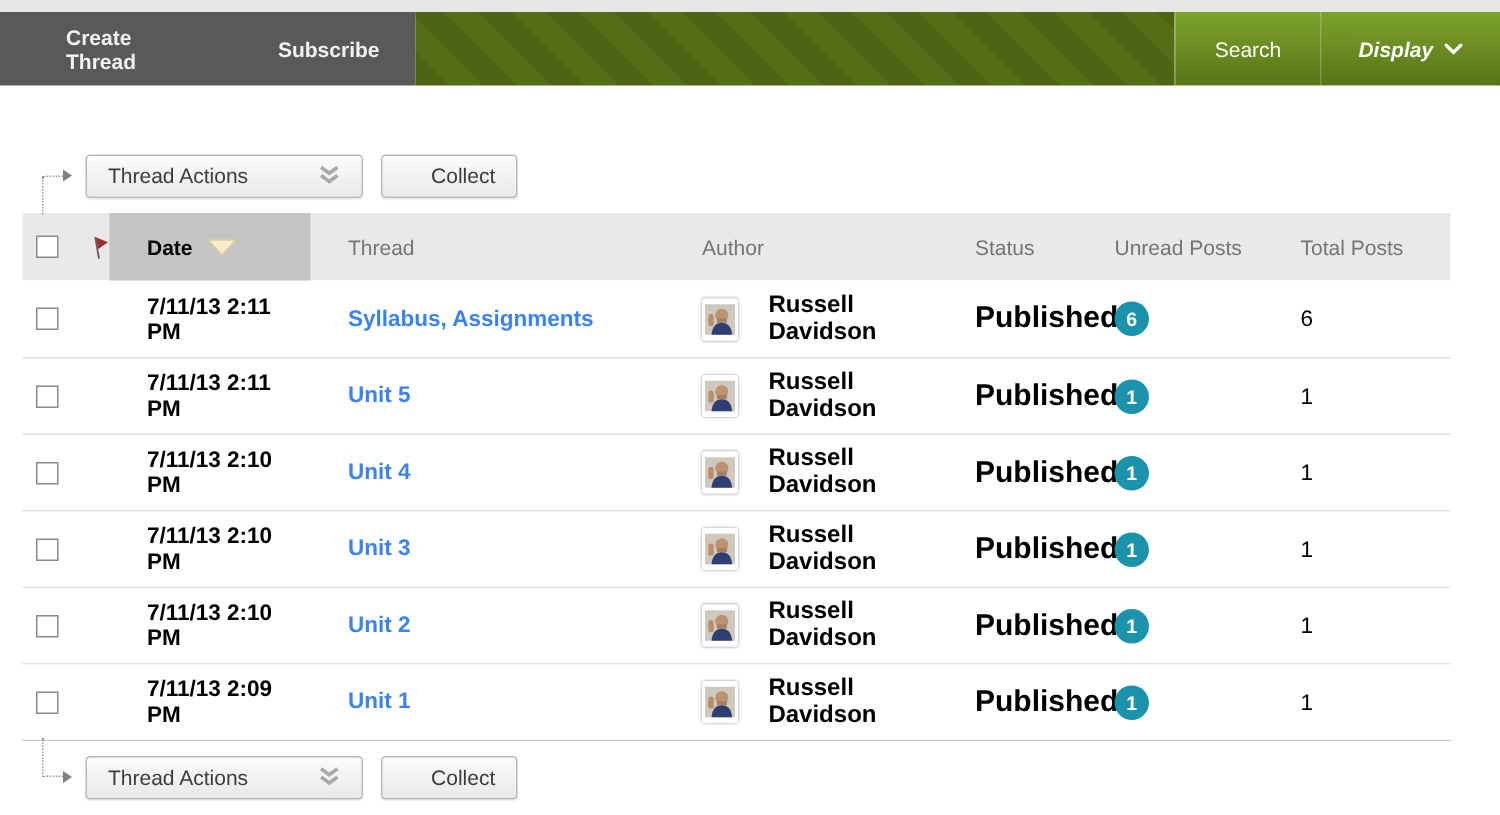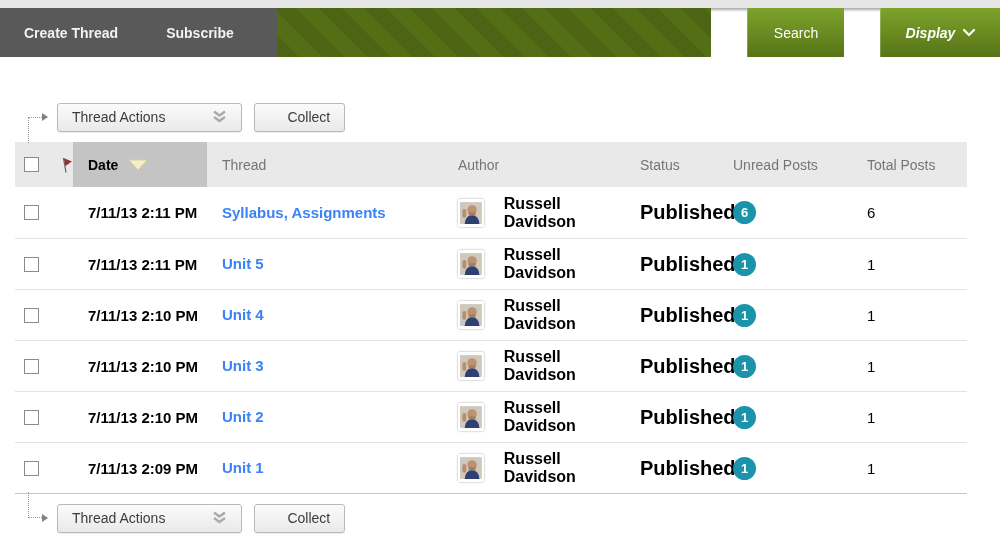--- a/index.html
+++ b/index.html
@@ -3,29 +3,29 @@
 <meta charset="utf-8">
 <style>
   * { box-sizing: border-box; margin: 0; padding: 0; }
   html, body { width: 1000px; height: 543px; background: #fff; overflow: hidden;
     font-family: "Liberation Sans", sans-serif; }
 
   
   .top-strip { height: 8px; background: #e6e6e6; }
   .action-bar { height: 49px; display: flex; align-items: stretch;
     box-shadow: inset 0 3px 3px -1px rgba(0,0,0,0.35); }
-  .bar-left { background: #595959; display: flex; align-items: center; width: 277px; }
+  .bar-left { background: #595959; display: flex; align-items: center; width: 277px; padding-left: 20px; }
   .bar-btn-dark { color: #f2f2f2; font-weight: bold; font-size: 14px; padding: 0 24px;
     height: 100%; display: flex; align-items: center; cursor: pointer; }
   .bar-mid { flex: 1; background: repeating-linear-gradient(45deg,
       #4c6413 0 16px, #546e16 16px 32px); }
   .bar-btn-green { display: flex; align-items: center; justify-content: center;
     color: #fdfdfd; font-size: 14px; cursor: pointer;
     background: linear-gradient(#7da32c, #577416);
-    border-left: 1px solid rgba(255,255,255,0.22); margin-left: 36px; }
+    border-left: 1px solid rgba(255,255,255,0.22); }
   .bar-search { width: 97px; }
   .bar-display { width: 120px; font-weight: bold; gap: 8px; font-style: italic; }
 
   
   .content { padding: 0 33px 0 15px; }
   .actions-row { position: relative; display: flex; align-items: center; height: 28px; }
   .actions-row.top { margin-top: 46px; margin-bottom: 11px; }
   .actions-row.bottom { margin-top: 10px; }
   .btn { font-size: 14px; color: #3c3c3c; padding: 5px 14px 6px;
     background: linear-gradient(#fbfbfb, #e9e9e9); border: 1px solid #b9b9b9;
@@ -47,21 +47,21 @@
     border-bottom: 4px solid transparent; }
 
   
   .thread-table { border-bottom: 1px solid #c6c6c6; }
   .t-hrow, .t-row { display: grid;
     grid-template-columns: 43px 15px 134px 236px 182px 93px 137px auto;
     align-items: center; }
   .t-hrow { height: 45px; background: #e9e9e9; color: #757575; font-size: 14px; }
   .t-row { height: 51px; background: #fff; }
   .t-row + .t-row { border-top: 1px solid #e3e3e3; }
-  .cell { padding-left: 15px; }
+  .cell { padding-left: 25px; }
   .c-check { padding-left: 9px; }
   .c-flag { padding-left: 0; display: flex; justify-content: flex-end; }
   .h-date { background: #c4c4c4; height: 100%; display: flex; align-items: center;
     color: #000; font-weight: bold; font-size: 14px; cursor: pointer; gap: 10px; }
   .c-total-h { padding-left: 12px; }
   .chk { appearance: none; -webkit-appearance: none; width: 15px; height: 15px;
     border: 1px solid #8a8a8a; background: #fff; cursor: pointer; display: block; }
   .date-txt { font-weight: bold; font-size: 15px; color: #000; }
   .thread-link { font-weight: bold; font-size: 15px; color: #3b82f6;
     text-decoration: none; cursor: pointer; }

